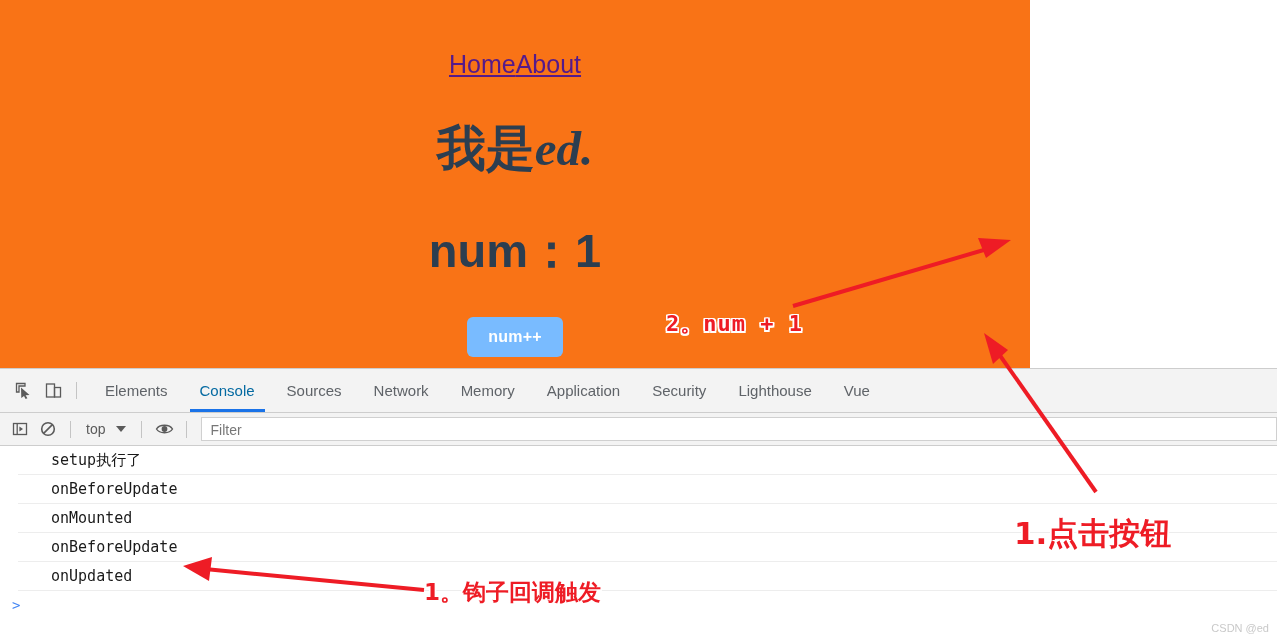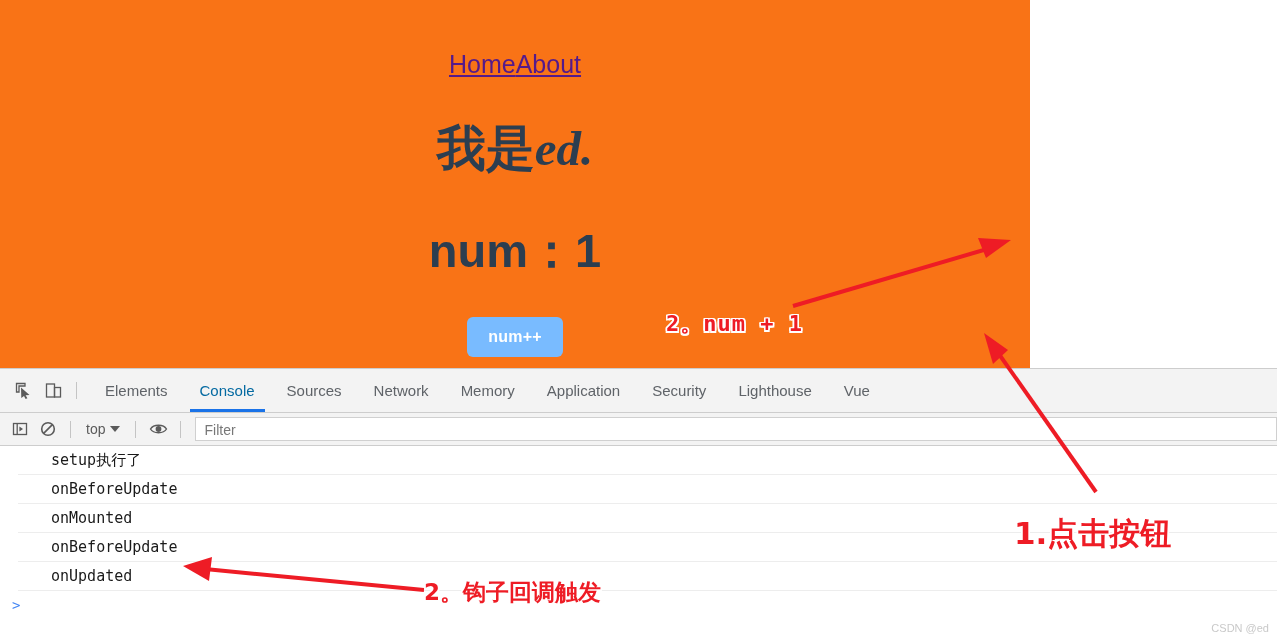--- a/index.html
+++ b/index.html
@@ -165,21 +165,21 @@
     align-items: center;
     justify-content: center;
     cursor: pointer;
     color: #5a5a5a;
   }
   .ctx-select {
     font-size: 14px;
     color: #5a5a5a;
     display: flex;
     align-items: center;
-    gap: 5px;
+    gap: 11px;
     padding: 0 7px;
     cursor: pointer;
     white-space: nowrap;
   }
   .caret {
     width: 0; height: 0;
     border-left: 5px solid transparent;
     border-right: 5px solid transparent;
     border-top: 6px solid #5a5a5a;
   }
@@ -386,16 +386,16 @@
     </g>
 
     <g>
       <line x1="424" y1="590" x2="205" y2="569" stroke="#ee1c25" stroke-width="4"></line>
       <polygon points="183,566 212,557 209,581" fill="#ee1c25"></polygon>
     </g>
   </svg>
 
   <div class="anno-text" id="anno-2">2。num + 1</div>
   <div class="anno-text" id="anno-1">1.点击按钮</div>
-  <div class="anno-text" id="anno-3">2。钩子回调触发</div>
+  <div class="anno-text" id="anno-3">1。钩子回调触发</div>
 </div>
 
 <div class="watermark">CSDN @ed</div>
 
 </body></html>

